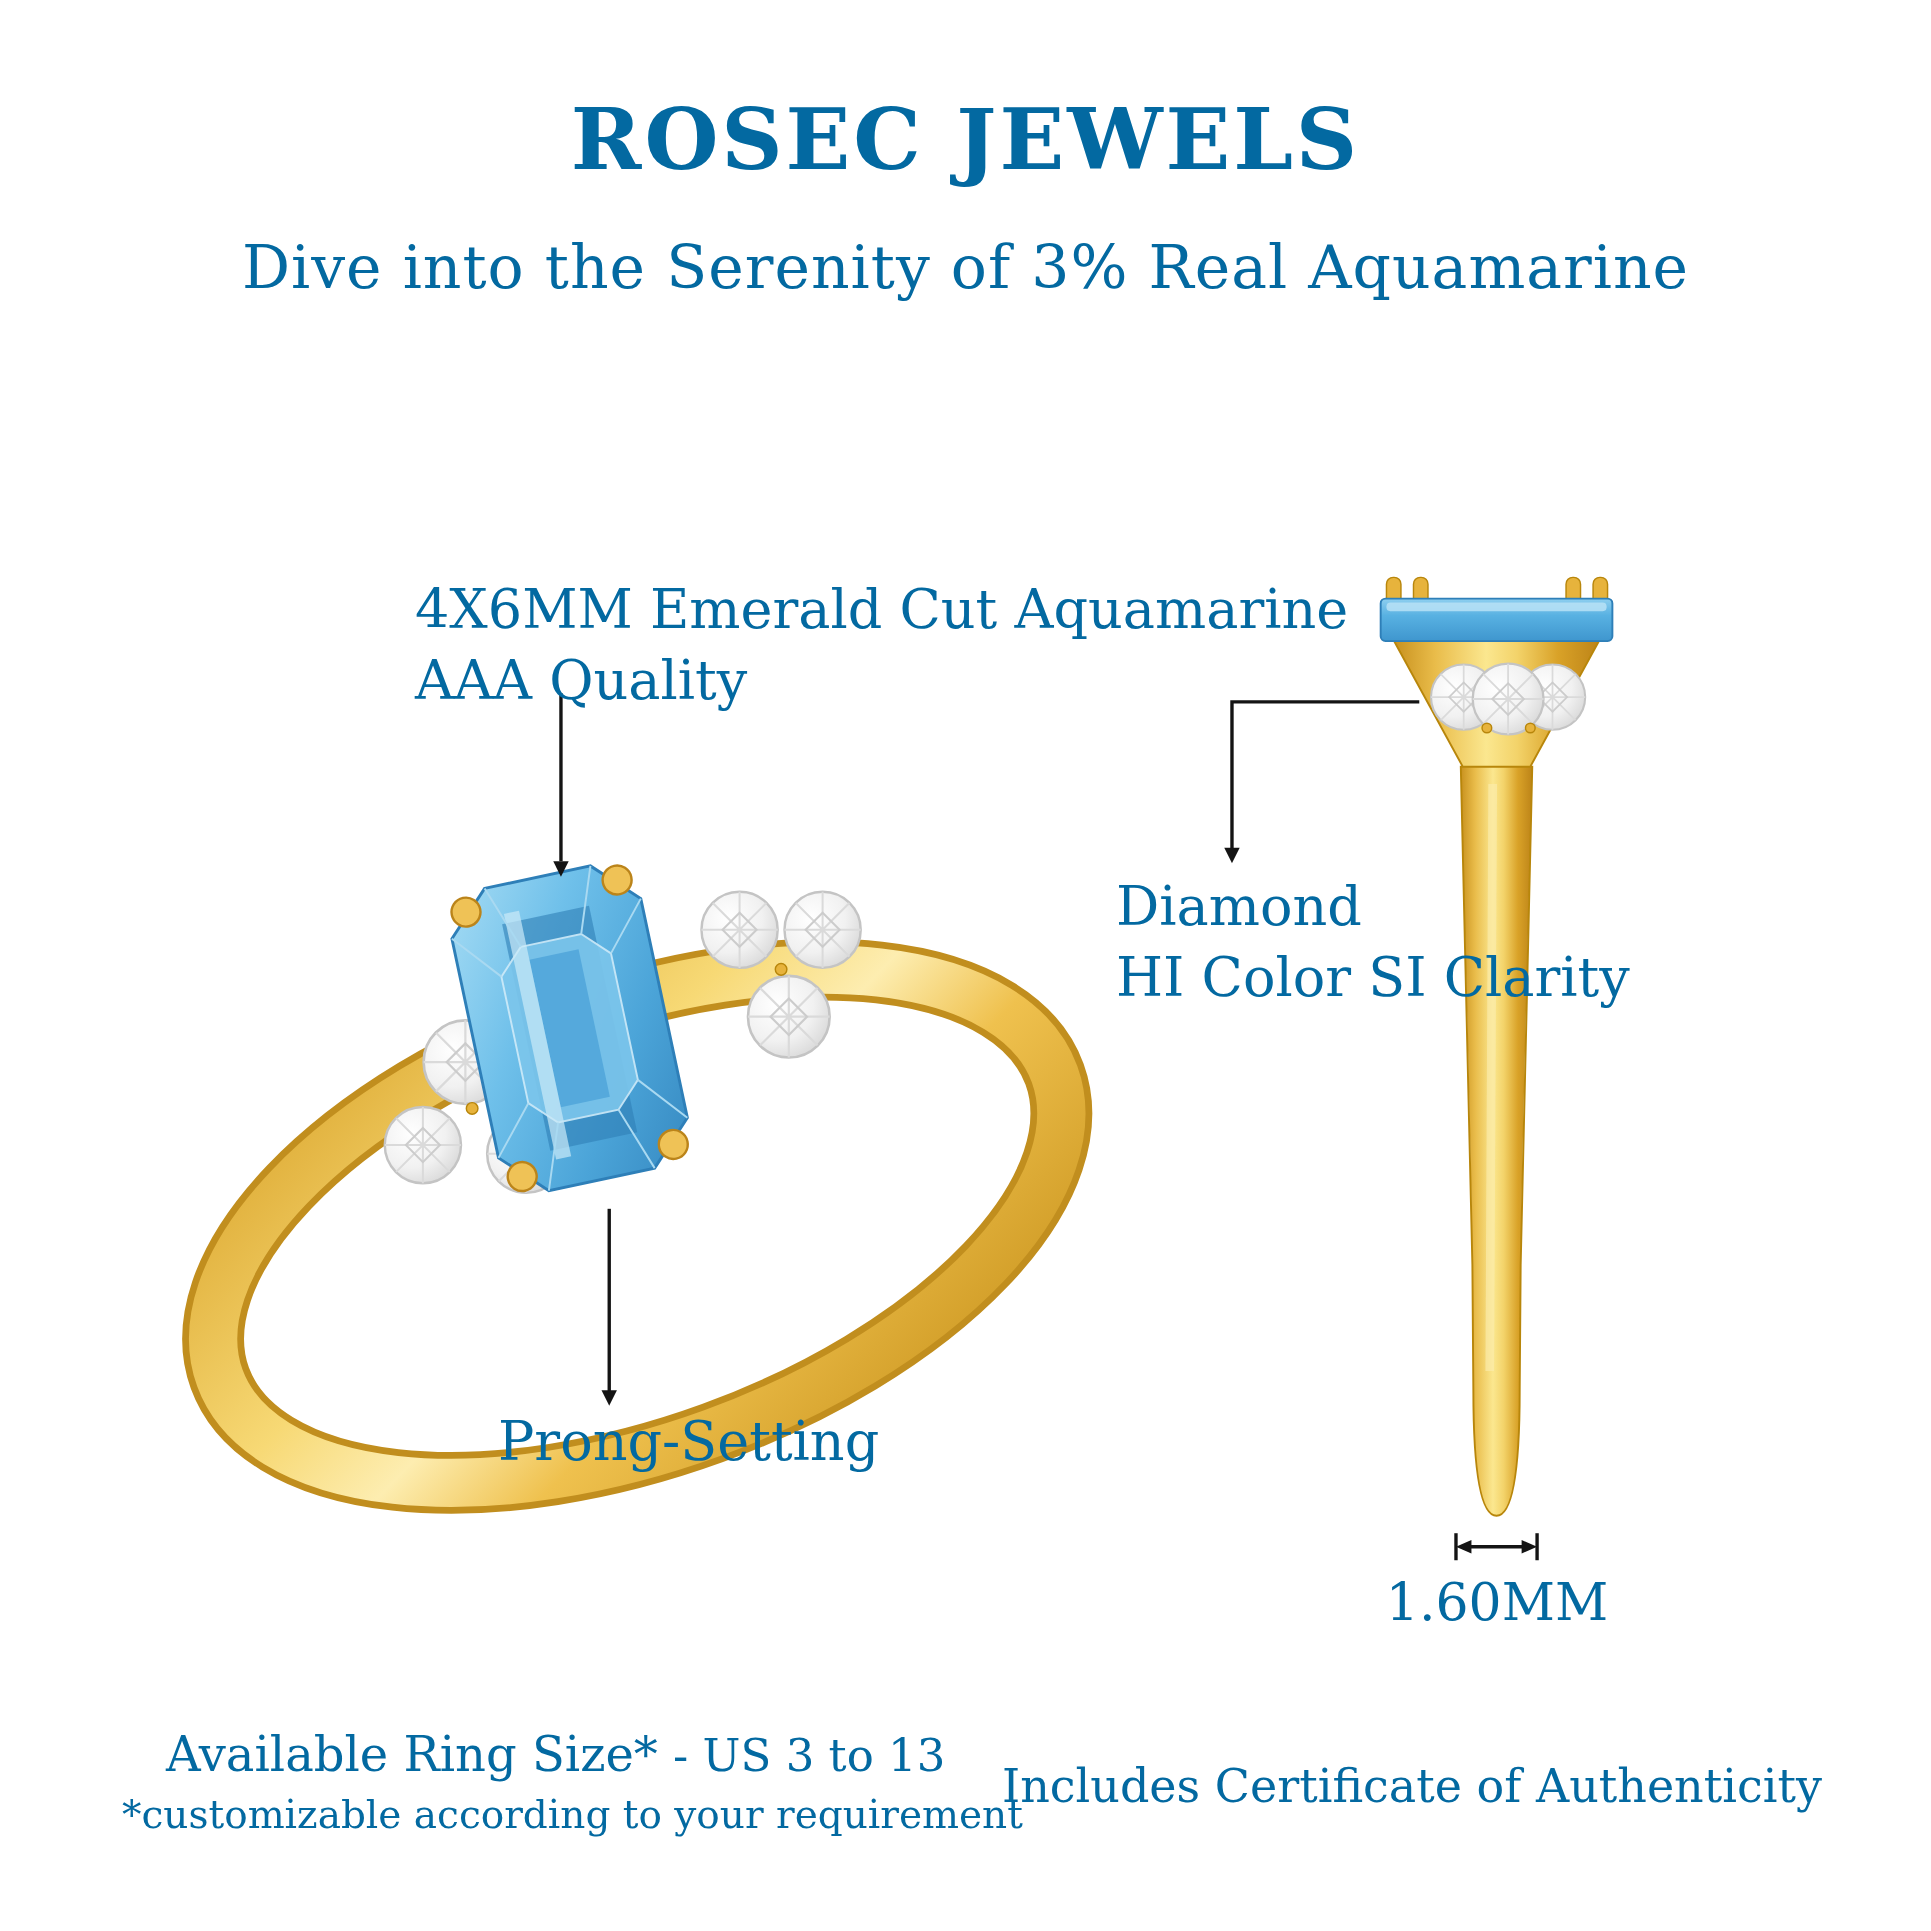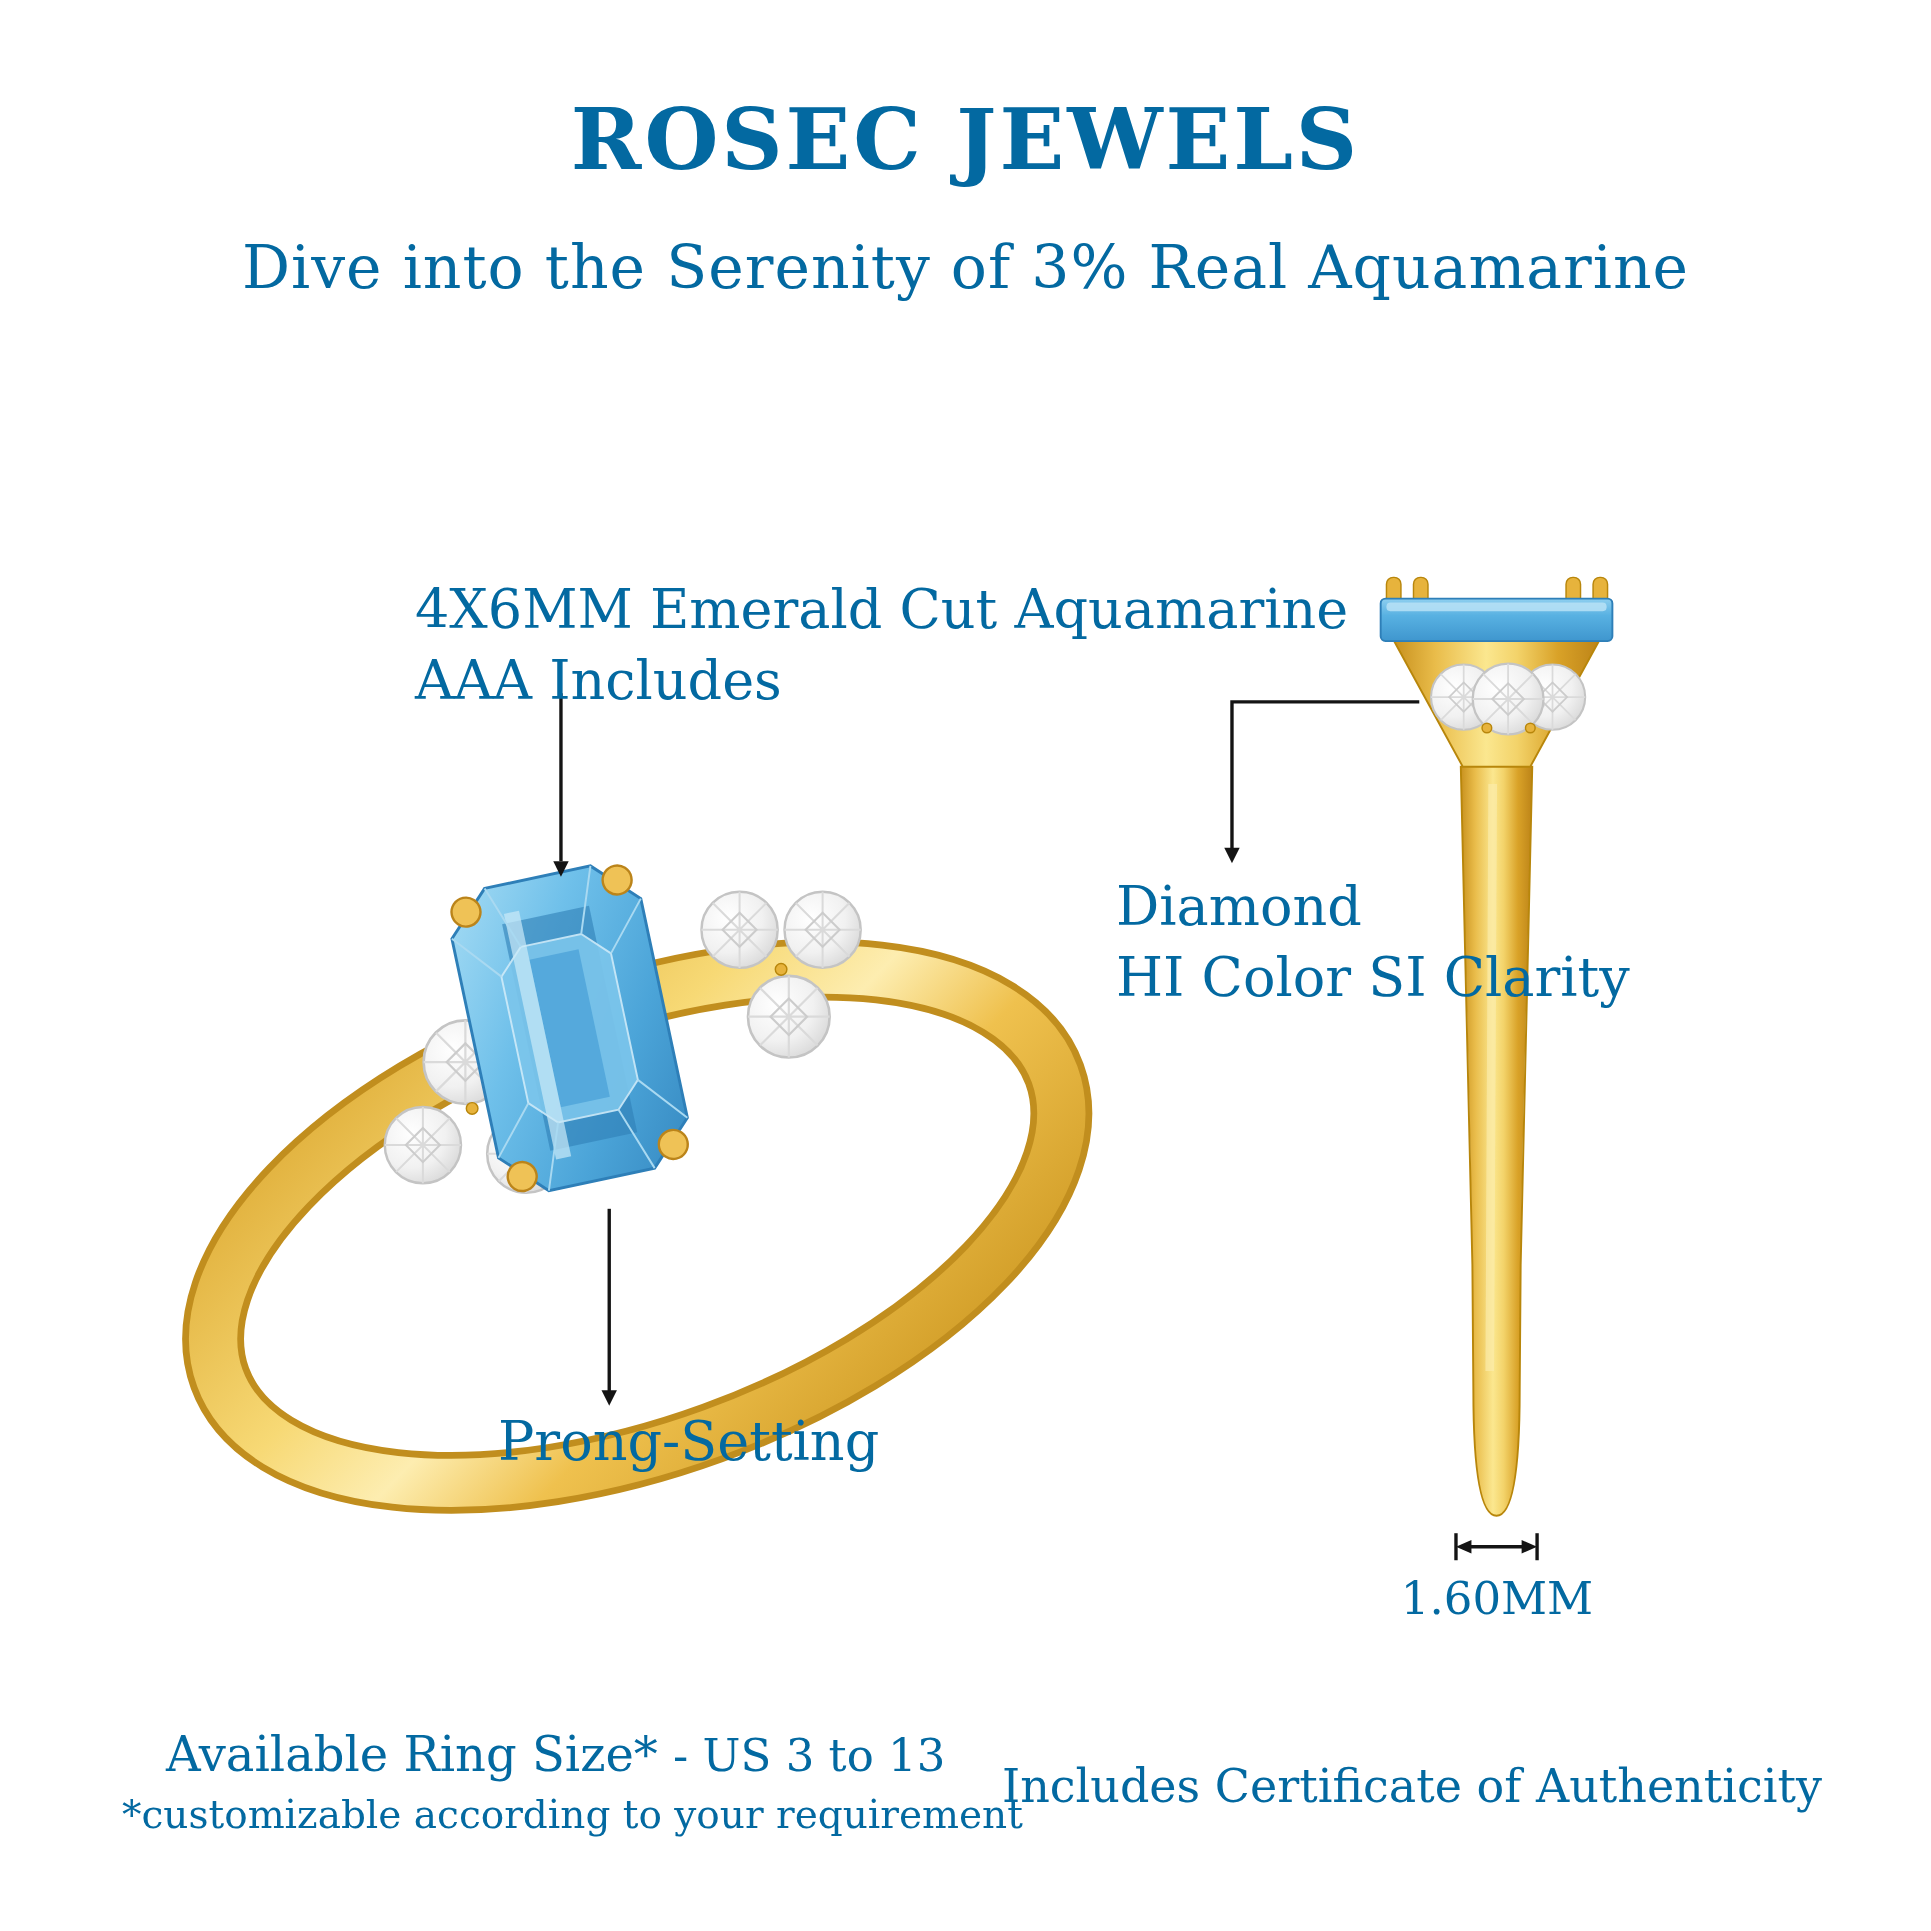--- a/index.html
+++ b/index.html
@@ -5,21 +5,21 @@
   html,body{margin:0;padding:0;background:#ffffff;}
   #canvas{position:relative;width:1931px;height:1931px;background:#ffffff;
           font-family:"DejaVu Serif","Liberation Serif",serif;color:#0369a1;overflow:hidden;}
   .abs{position:absolute;}
   #brand{top:89px;left:0;width:1931px;text-align:center;font-size:85px;font-weight:700;letter-spacing:2.9px;}
   #tagline{top:232px;left:0;width:1931px;text-align:center;font-size:60px;font-weight:400;letter-spacing:1px;}
   .ann{font-size:54px;line-height:1.32;}
   #stone-note{top:574px;left:415px;}
   #prong-note{top:1406px;left:498px;}
   #diamond-note{top:871px;left:1116px;}
-  #band-width-note{top:1572px;left:1381px;width:232px;text-align:center;font-size:45px;}
+  #band-width-note{top:1572px;left:1381px;width:232px;text-align:center;font-size:52px;}
   #ring-size-line{top:1726px;left:166px;font-size:48px;white-space:nowrap;}
   #ring-size-line .sz{font-size:45px;}
   #custom-note{top:1792px;left:122px;font-size:39px;}
   #certificate-note{top:1759px;left:1002px;font-size:46px;}
   svg.scene{position:absolute;top:0;left:0;}
 </style>
 </head>
 <body>
 
 <div id="canvas">
@@ -145,21 +145,21 @@
       <path d="M1470,727 L1276,727 L1276,879"></path>
       <polygon points="1276,894 1268,878 1284,878" fill="#141414" stroke="none"></polygon>
     </g>
   </svg>
 
   <div class="abs" id="brand">ROSEC JEWELS</div>
   <div class="abs" id="tagline">Dive into the Serenity of 3% Real Aquamarine</div>
 
   <div class="abs ann" id="stone-note">
     <div>4X6MM Emerald Cut Aquamarine</div>
-    <div>AAA Includes</div>
+    <div>AAA Quality</div>
   </div>
 
   <div class="abs ann" id="prong-note">Prong-Setting</div>
 
   <div class="abs ann" id="diamond-note">
     <div>Diamond</div>
     <div>HI Color SI Clarity</div>
   </div>
 
   <div class="abs" id="band-width-note">1.60MM</div>

